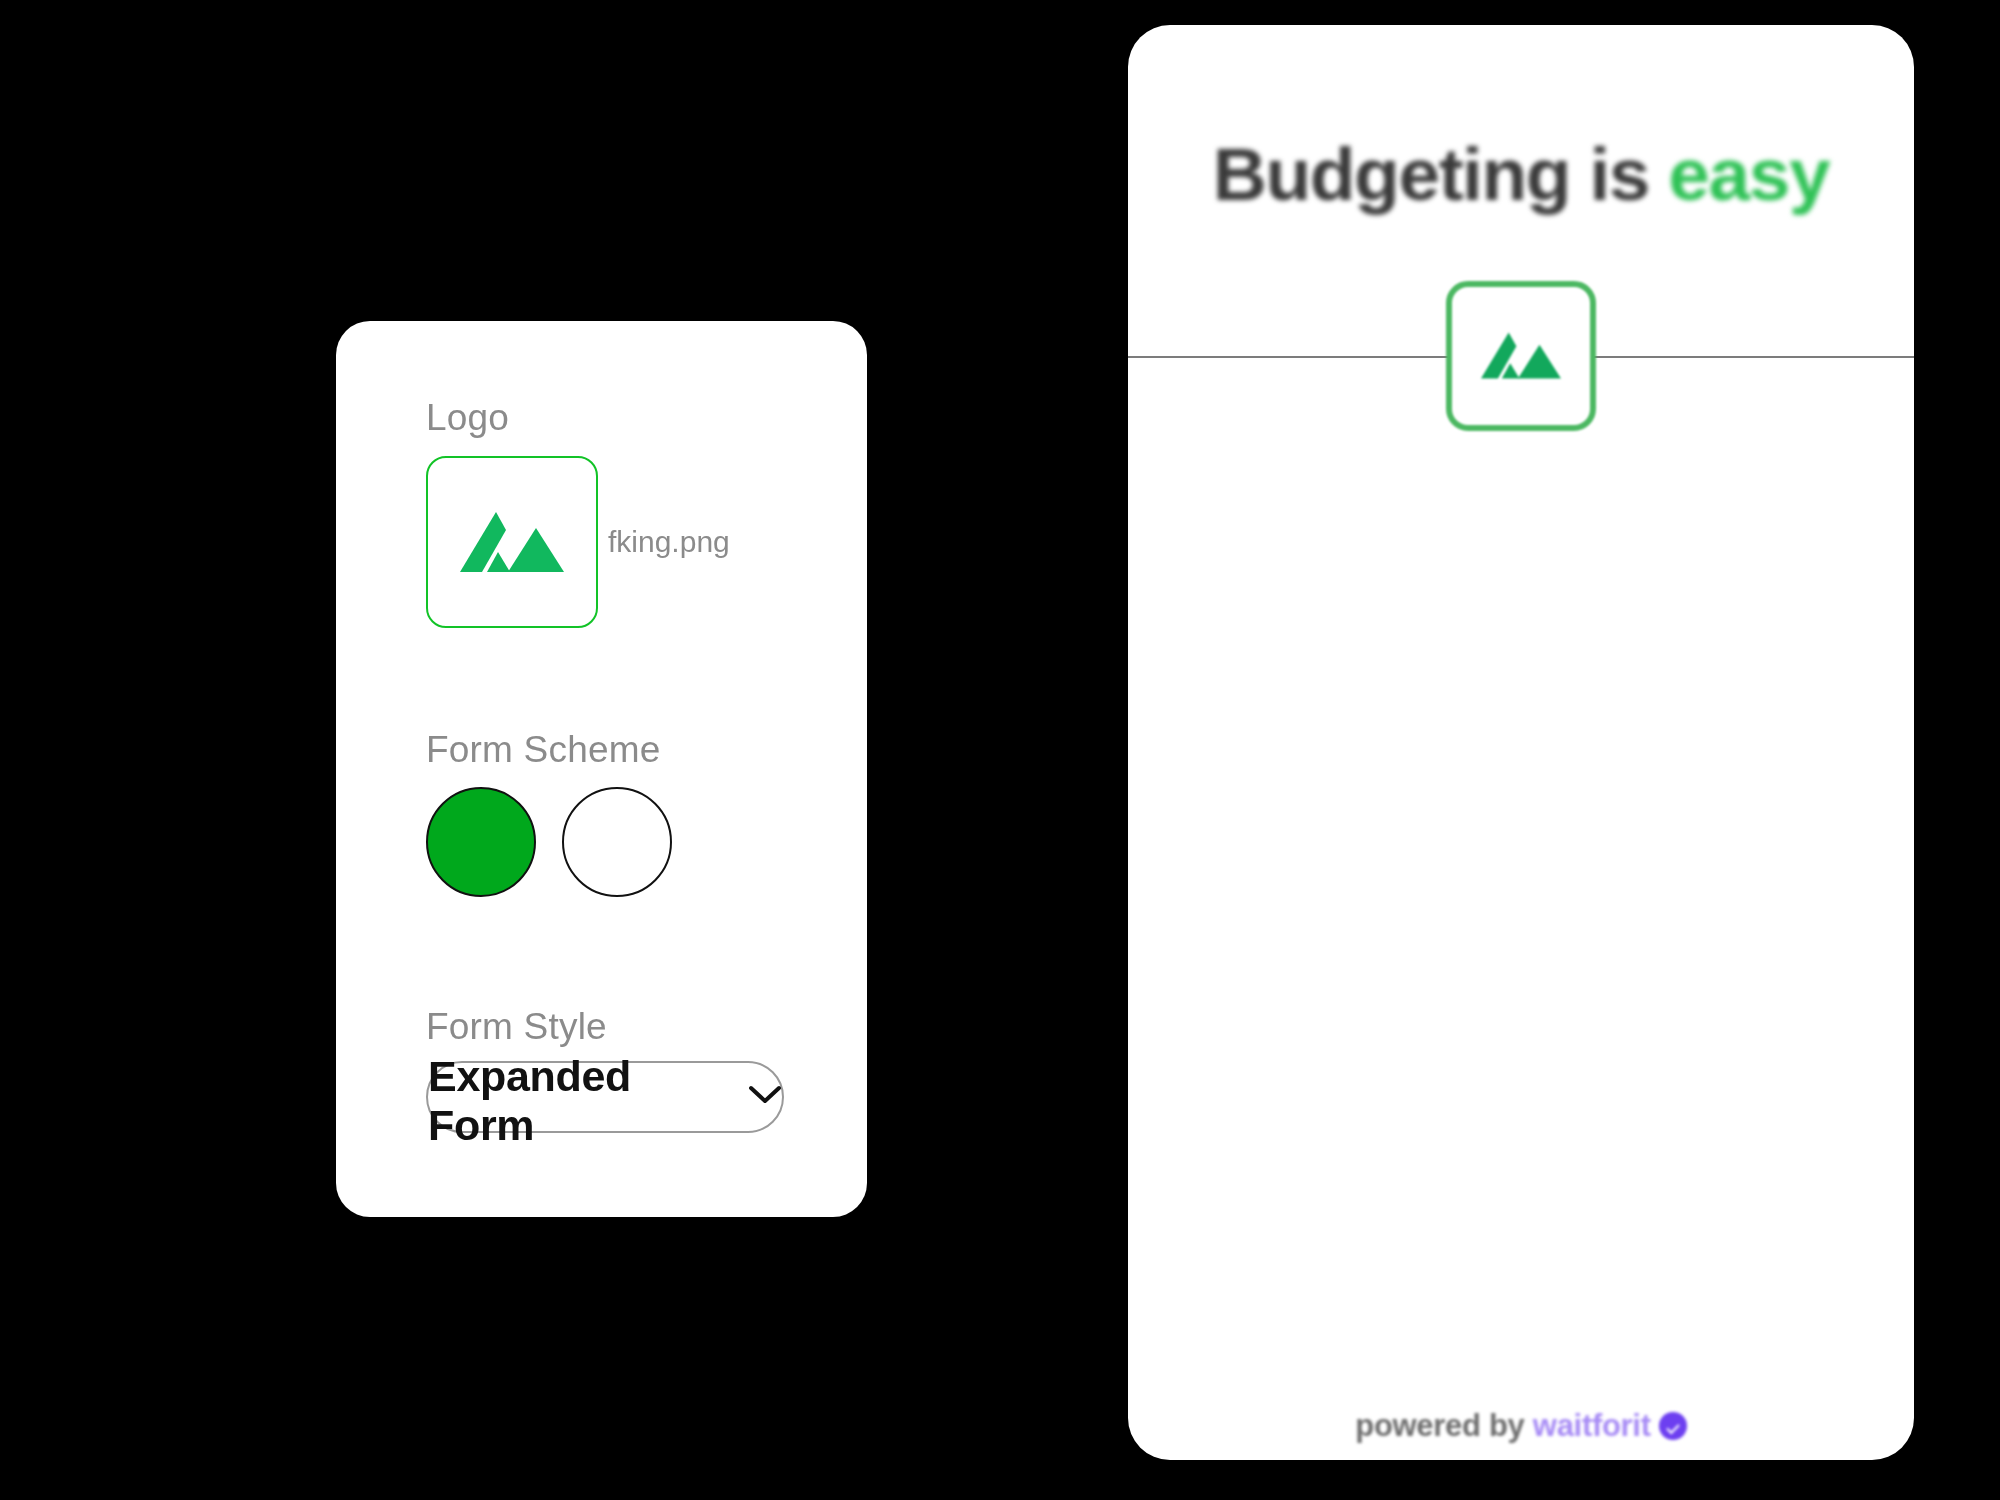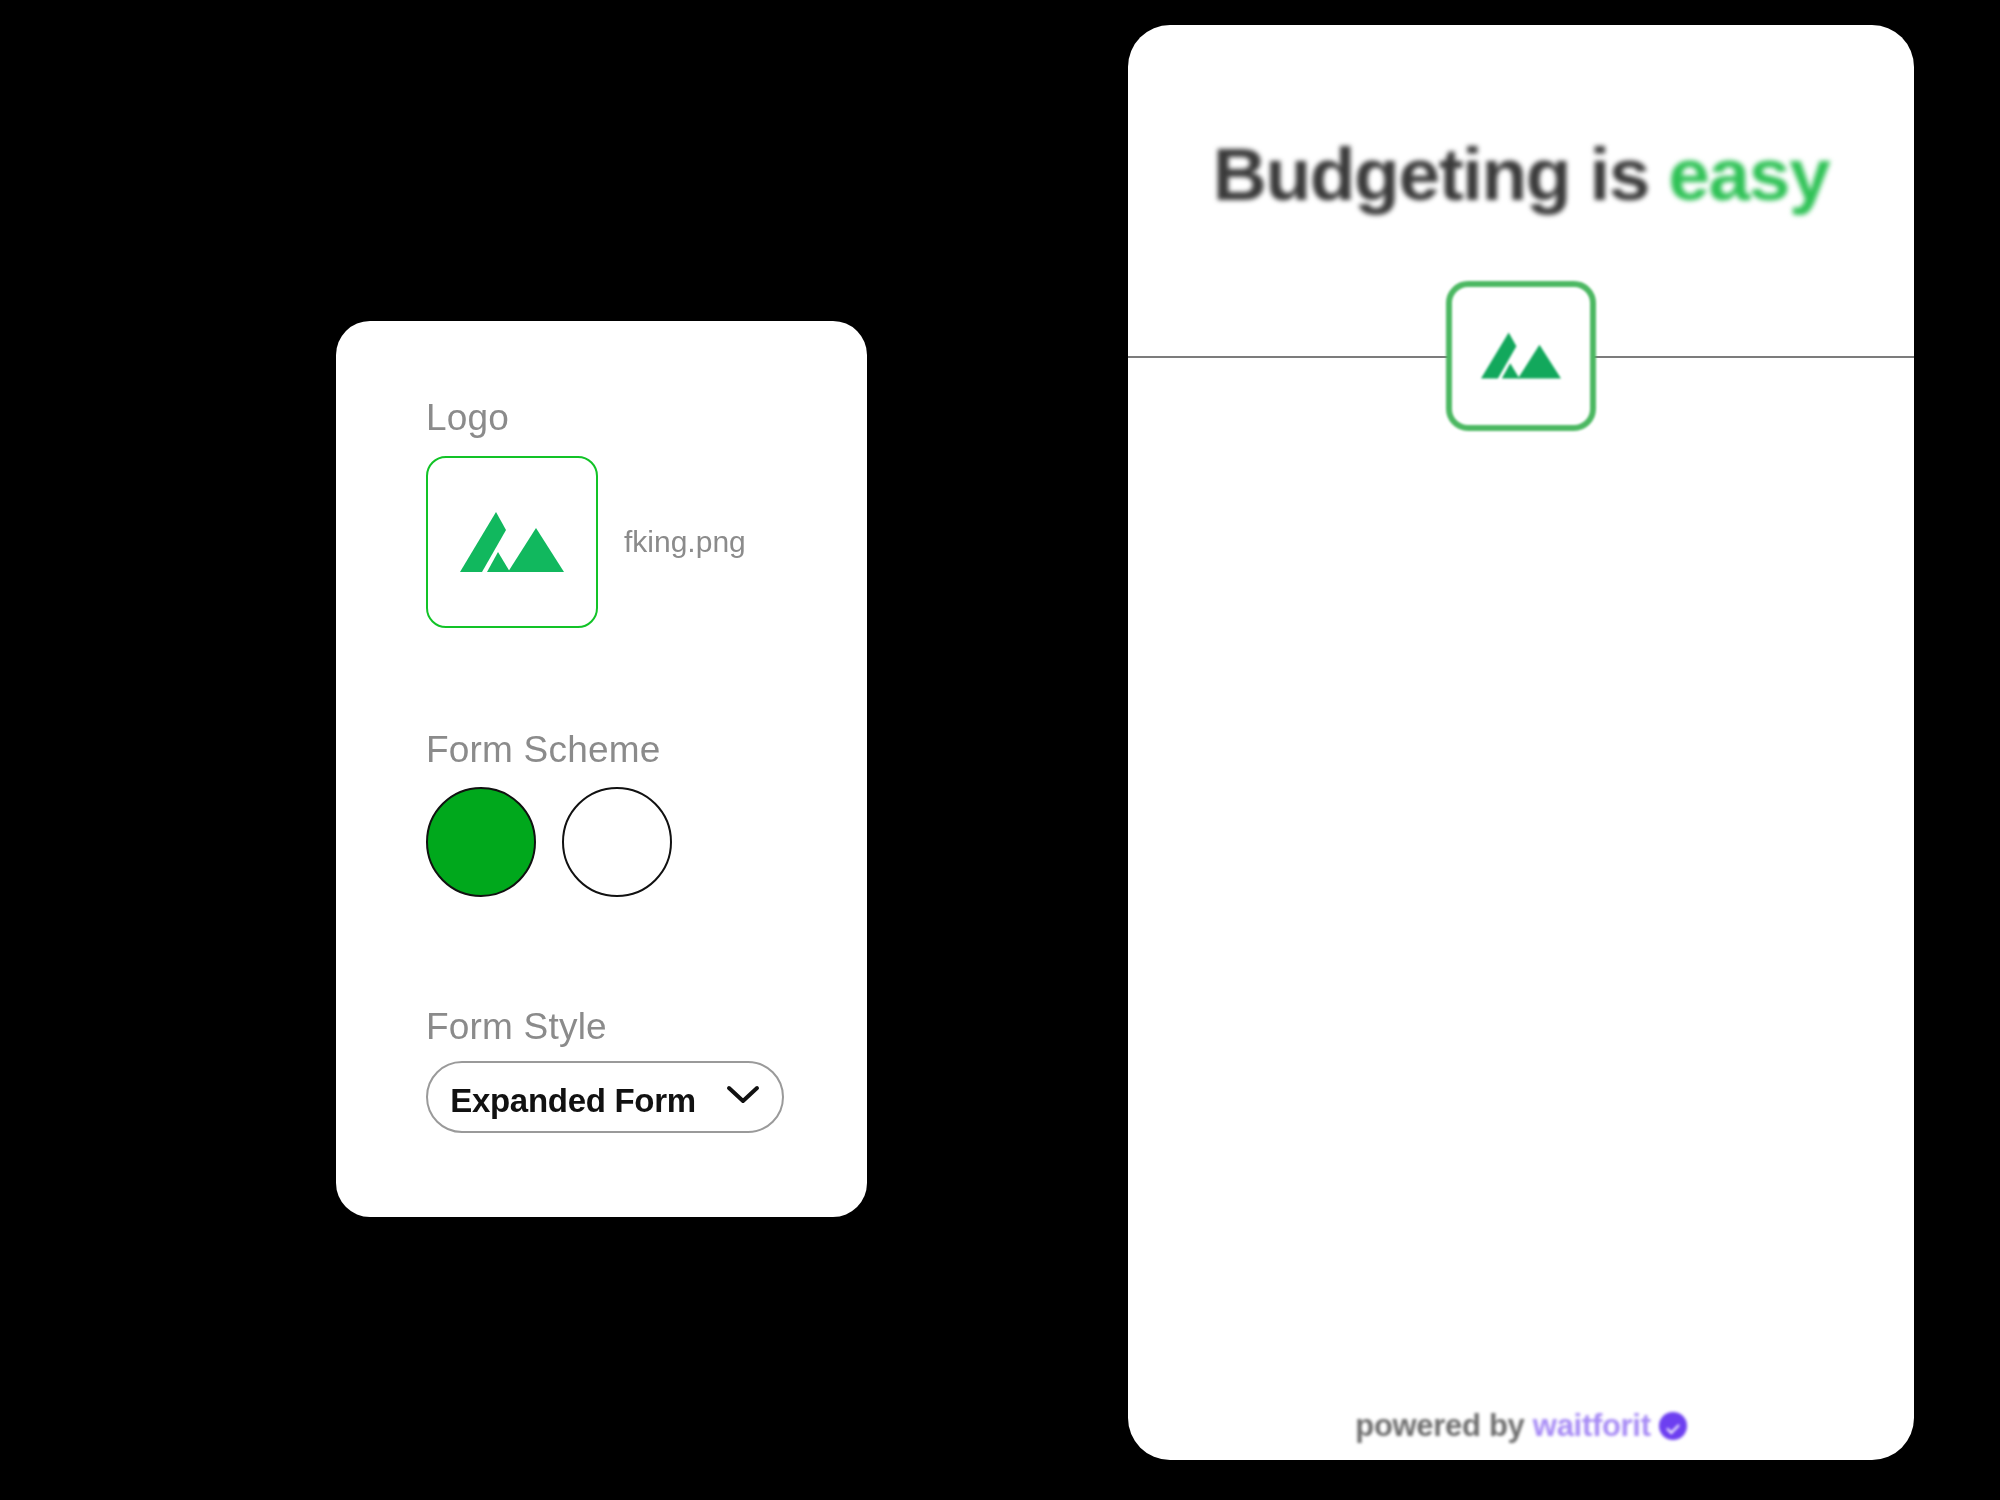--- a/index.html
+++ b/index.html
@@ -40,21 +40,21 @@
   }
 
   #logo-label { position: absolute; left: 90px; top: 78px; }
 
   #logo-row {
     position: absolute;
     left: 90px;
     top: 135px;
     display: flex;
     align-items: center;
-    gap: 26px;
+    gap: 10px;
   }
 
   #logo-thumb {
     width: 172px;
     height: 172px;
     border: 2.5px solid #12c327;
     border-radius: 20px;
     background: #ffffff;
     display: flex;
     align-items: center;
@@ -95,21 +95,21 @@
     border: 2px solid #9a9a9a;
     border-radius: 36px;
     background: #ffffff;
     display: flex;
     align-items: center;
     justify-content: center;
     gap: 30px;
   }
   #formstyle-value {
     color: #111111;
-    font-size: 33px;
+    font-size: 43px;
     font-weight: 700;
     letter-spacing: -0.3px;
     margin-top: 8px;
   }
 
   
   #preview-card {
     position: absolute;
     left: 1128px;
     top: 25px;

